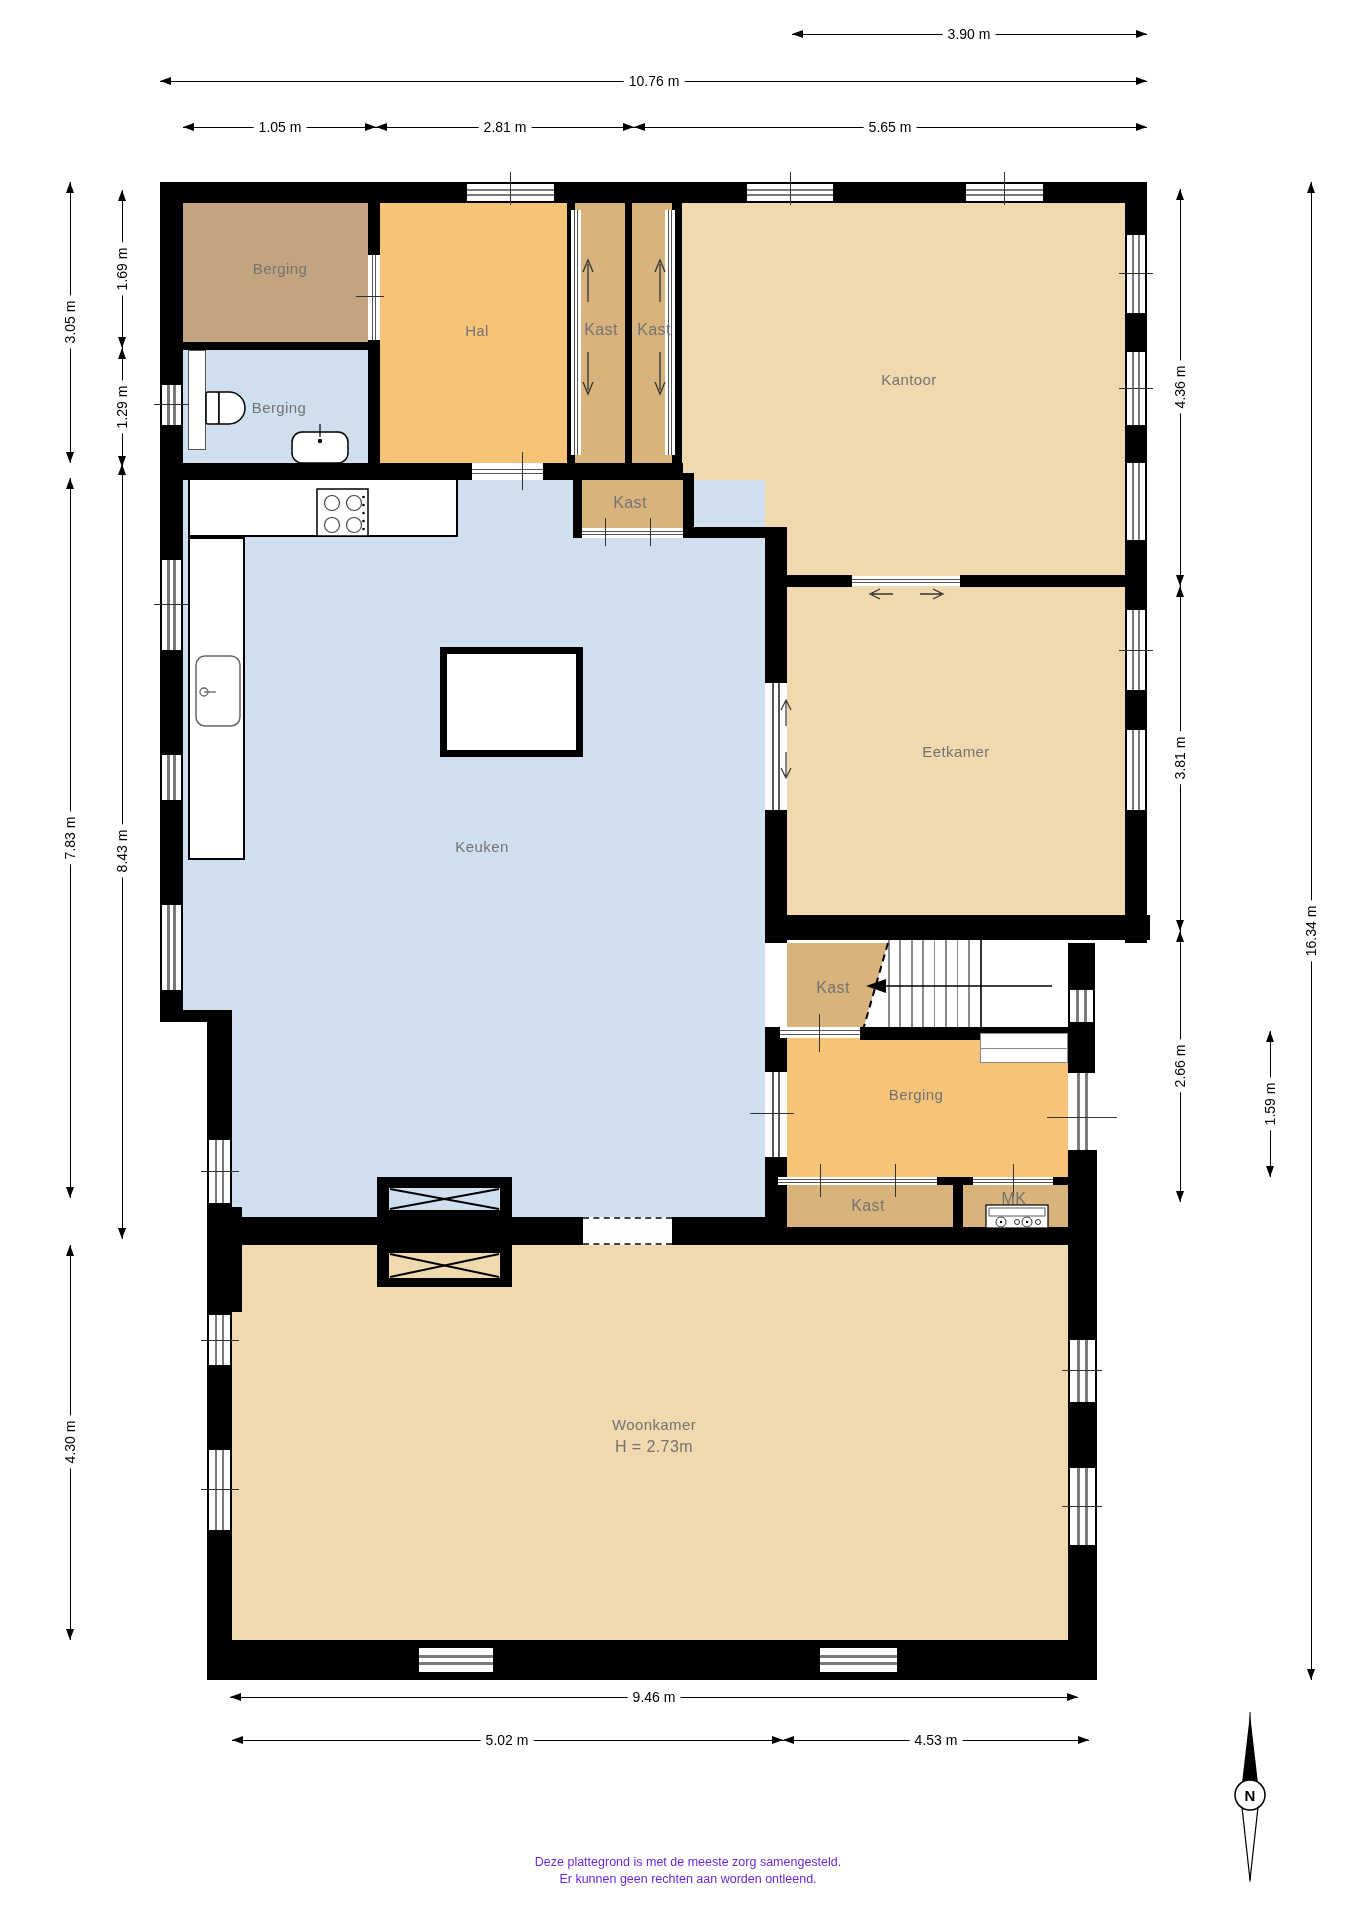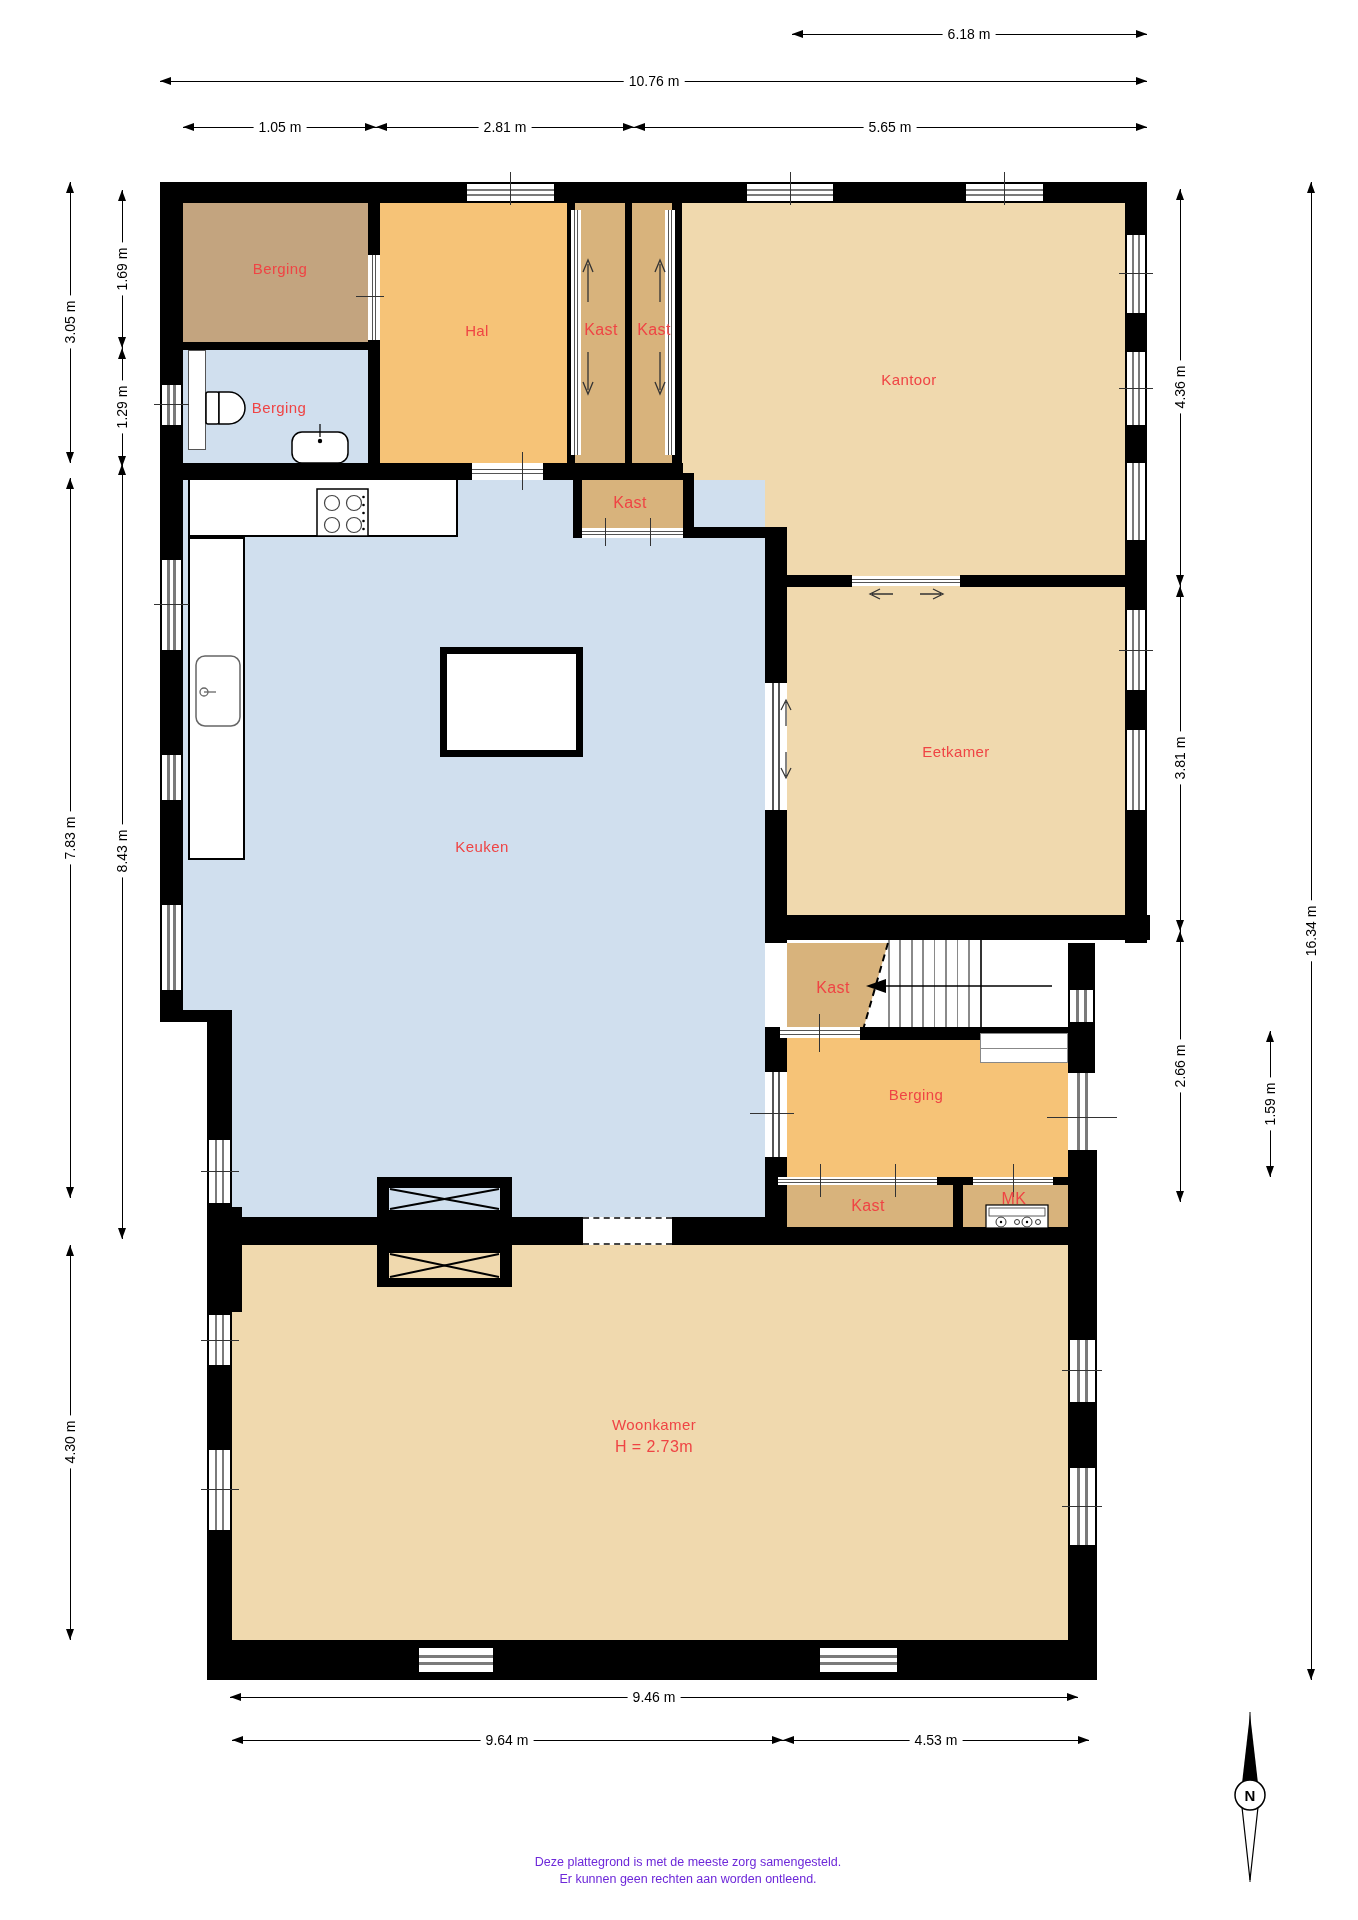--- a/index.html
+++ b/index.html
@@ -23,21 +23,21 @@
   .treads{position:absolute;z-index:3;background-image:repeating-linear-gradient(to right,#8a8a8a 0 1.5px,transparent 1.5px 11.5px)}
   .trap{position:absolute;z-index:2;clip-path:polygon(0 0,100% 0,75.2% 100%,0 100%)}
   .dimh{position:absolute;height:1px;background:#000;z-index:5}
   .dimh::before{content:"";position:absolute;left:0;top:-4px;border-top:4px solid transparent;border-bottom:4px solid transparent;border-right:11px solid #000}
   .dimh::after{content:"";position:absolute;right:0;top:-4px;border-top:4px solid transparent;border-bottom:4px solid transparent;border-left:11px solid #000}
   .dimv{position:absolute;width:1px;background:#000;z-index:5}
   .dimv::before{content:"";position:absolute;top:0;left:-4px;border-left:4px solid transparent;border-right:4px solid transparent;border-bottom:11px solid #000}
   .dimv::after{content:"";position:absolute;bottom:0;left:-4px;border-left:4px solid transparent;border-right:4px solid transparent;border-top:11px solid #000}
   .dlab{position:absolute;transform:translate(-50%,-50%);background:#fff;padding:0 5px;font-size:14px;color:#000;white-space:nowrap;z-index:6}
   .dlabv{position:absolute;transform:translate(-50%,-50%) rotate(-90deg);background:#fff;padding:0 5px;font-size:14px;color:#000;white-space:nowrap;z-index:6}
-  .rlab{position:absolute;transform:translate(-50%,-50%);font-size:15px;color:#ef4444;letter-spacing:.4px;white-space:nowrap;z-index:6}
+  .rlab{position:absolute;transform:translate(-50%,-50%);font-size:15px;color:#737373;letter-spacing:.4px;white-space:nowrap;z-index:6}
   .rlab.sm{font-size:16px}
   .foot{position:absolute;transform:translate(-50%,-50%);font-size:12.5px;color:#6d28d9;white-space:nowrap;z-index:6}
   svg.overlay{position:absolute;left:0;top:0;z-index:4;pointer-events:none}
 </style>
 </head>
 <body>
 
 <div id="canvas">
 
   <div class="rm bg-berging" style="left:183px;top:203px;width:197px;height:139px"></div>
@@ -265,21 +265,21 @@
   <div class="rlab" style="left:482px;top:846px">Keuken</div>
   <div class="rlab" style="left:956px;top:751px">Eetkamer</div>
   <div class="rlab sm" style="left:833px;top:988px">Kast</div>
   <div class="rlab" style="left:916px;top:1094px">Berging</div>
   <div class="rlab sm" style="left:868px;top:1206px">Kast</div>
   <div class="rlab sm" style="left:1014px;top:1199px">MK</div>
   <div class="rlab" style="left:654px;top:1424px">Woonkamer</div>
   <div class="rlab sm" style="left:654px;top:1447px">H = 2.73m</div>
 
   <div class="dimh" style="left:792px;top:34px;width:355px"></div>
-  <div class="dlab" style="left:969px;top:34px">6.18 m</div>
+  <div class="dlab" style="left:969px;top:34px">3.90 m</div>
   <div class="dimh" style="left:160px;top:81px;width:987px"></div>
   <div class="dlab" style="left:654px;top:81px">10.76 m</div>
   <div class="dimh" style="left:183px;top:127px;width:193px"></div>
   <div class="dlab" style="left:280px;top:127px">1.05 m</div>
   <div class="dimh" style="left:376px;top:127px;width:258px"></div>
   <div class="dlab" style="left:505px;top:127px">2.81 m</div>
   <div class="dimh" style="left:634px;top:127px;width:513px"></div>
   <div class="dlab" style="left:890px;top:127px">5.65 m</div>
 
   <div class="dimv" style="left:70px;top:182px;height:281px"></div>
@@ -302,20 +302,20 @@
   <div class="dimv" style="left:1180px;top:931px;height:271px"></div>
   <div class="dlabv" style="left:1180px;top:1066px">2.66 m</div>
   <div class="dimv" style="left:1270px;top:1031px;height:146px"></div>
   <div class="dlabv" style="left:1270px;top:1104px">1.59 m</div>
   <div class="dimv" style="left:1311px;top:182px;height:1498px"></div>
   <div class="dlabv" style="left:1311px;top:931px">16.34 m</div>
 
   <div class="dimh" style="left:230px;top:1697px;width:848px"></div>
   <div class="dlab" style="left:654px;top:1697px">9.46 m</div>
   <div class="dimh" style="left:232px;top:1740px;width:551px"></div>
-  <div class="dlab" style="left:507px;top:1740px">9.64 m</div>
+  <div class="dlab" style="left:507px;top:1740px">5.02 m</div>
   <div class="dimh" style="left:783px;top:1740px;width:306px"></div>
   <div class="dlab" style="left:936px;top:1740px">4.53 m</div>
 
   <div class="foot" style="left:688px;top:1862px">Deze plattegrond is met de meeste zorg samengesteld.</div>
   <div class="foot" style="left:688px;top:1879px">Er kunnen geen rechten aan worden ontleend.</div>
 
 </div>
 
 </body></html>

